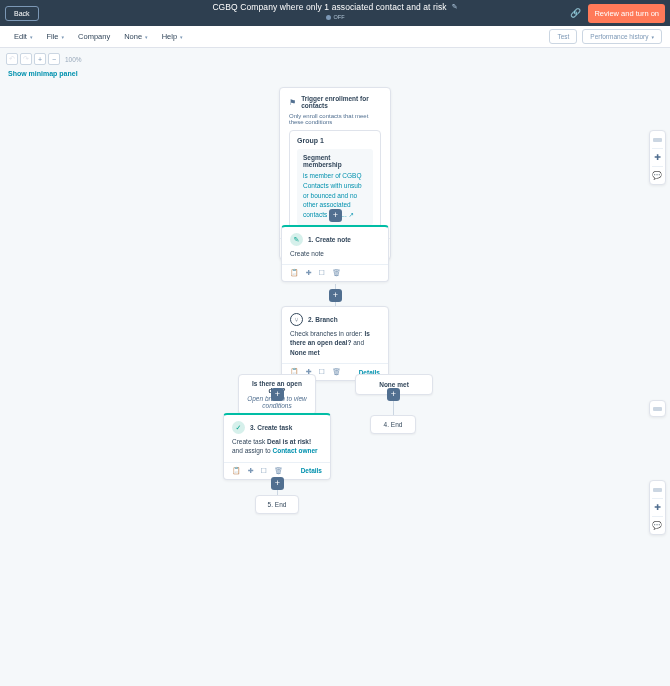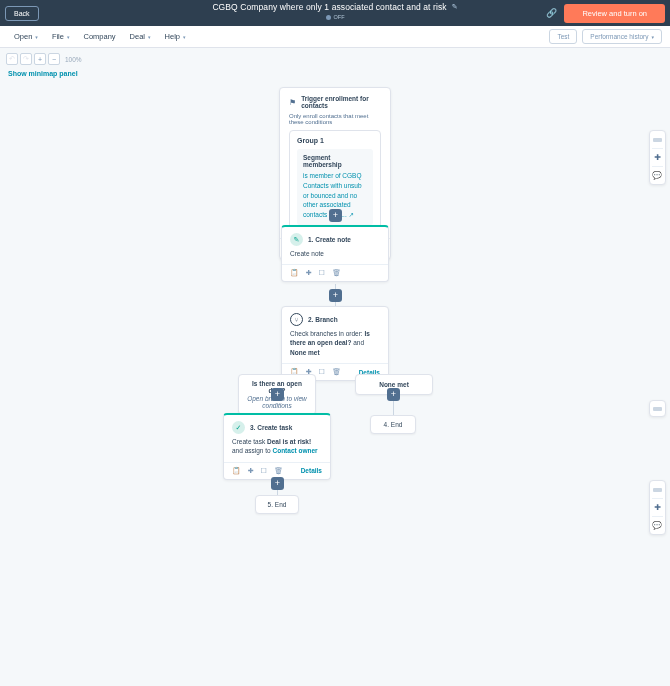--- a/index.html
+++ b/index.html
@@ -37,21 +37,21 @@
     font-size: 5.5px; color: #b0c4d6; margin-top: 2px;
     pointer-events: auto; cursor: pointer;
   }
   .off-dot { width: 5px; height: 5px; border-radius: 50%; background: #7c98b6; display: inline-block; }
   .topbar-right {
     margin-left: auto; display: flex; align-items: center; gap: 7px;
   }
   .link-icon { color: #b8d1e8; font-size: 9px; cursor: pointer; }
   .review-btn {
     background: #ff7a59; color: #fff; border: none; border-radius: 3px;
-    font-size: 7.5px; padding: 5px 18px; cursor: pointer; font-weight: 500;
+    font-size: 7.5px; padding: 5px 6px; cursor: pointer; font-weight: 500;
   }
 
   
   .menubar {
     height: 22px; background: #fff; border-bottom: 1px solid #dfe3eb;
     display: flex; align-items: center; padding: 0 8px; gap: 2px;
   }
   .menu-item {
     font-size: 7.5px; color: #33475b; padding: 3px 6px;
     cursor: pointer; display: flex; align-items: center; gap: 3px;
@@ -214,32 +214,32 @@
     </div>
   </div>
   <div class="topbar-right">
     <span class="link-icon">🔗</span>
     <button class="review-btn">Review and turn on</button>
   </div>
 </div>
 
 <div class="menubar">
   <div class="menu-item">
-    <span>Open</span>
+    <span>Edit</span>
     <span class="caret">▾</span>
   </div>
   <div class="menu-item">
     <span>File</span>
     <span class="caret">▾</span>
   </div>
   <div class="menu-item">
     <span>Company</span>
   </div>
   <div class="menu-item">
-    <span>Deal</span>
+    <span>None</span>
     <span class="caret">▾</span>
   </div>
   <div class="menu-item">
     <span>Help</span>
     <span class="caret">▾</span>
   </div>
   <div class="menubar-right">
     <button class="ghost-btn">Test</button>
     <button class="ghost-btn">
       <span>Performance history</span>

